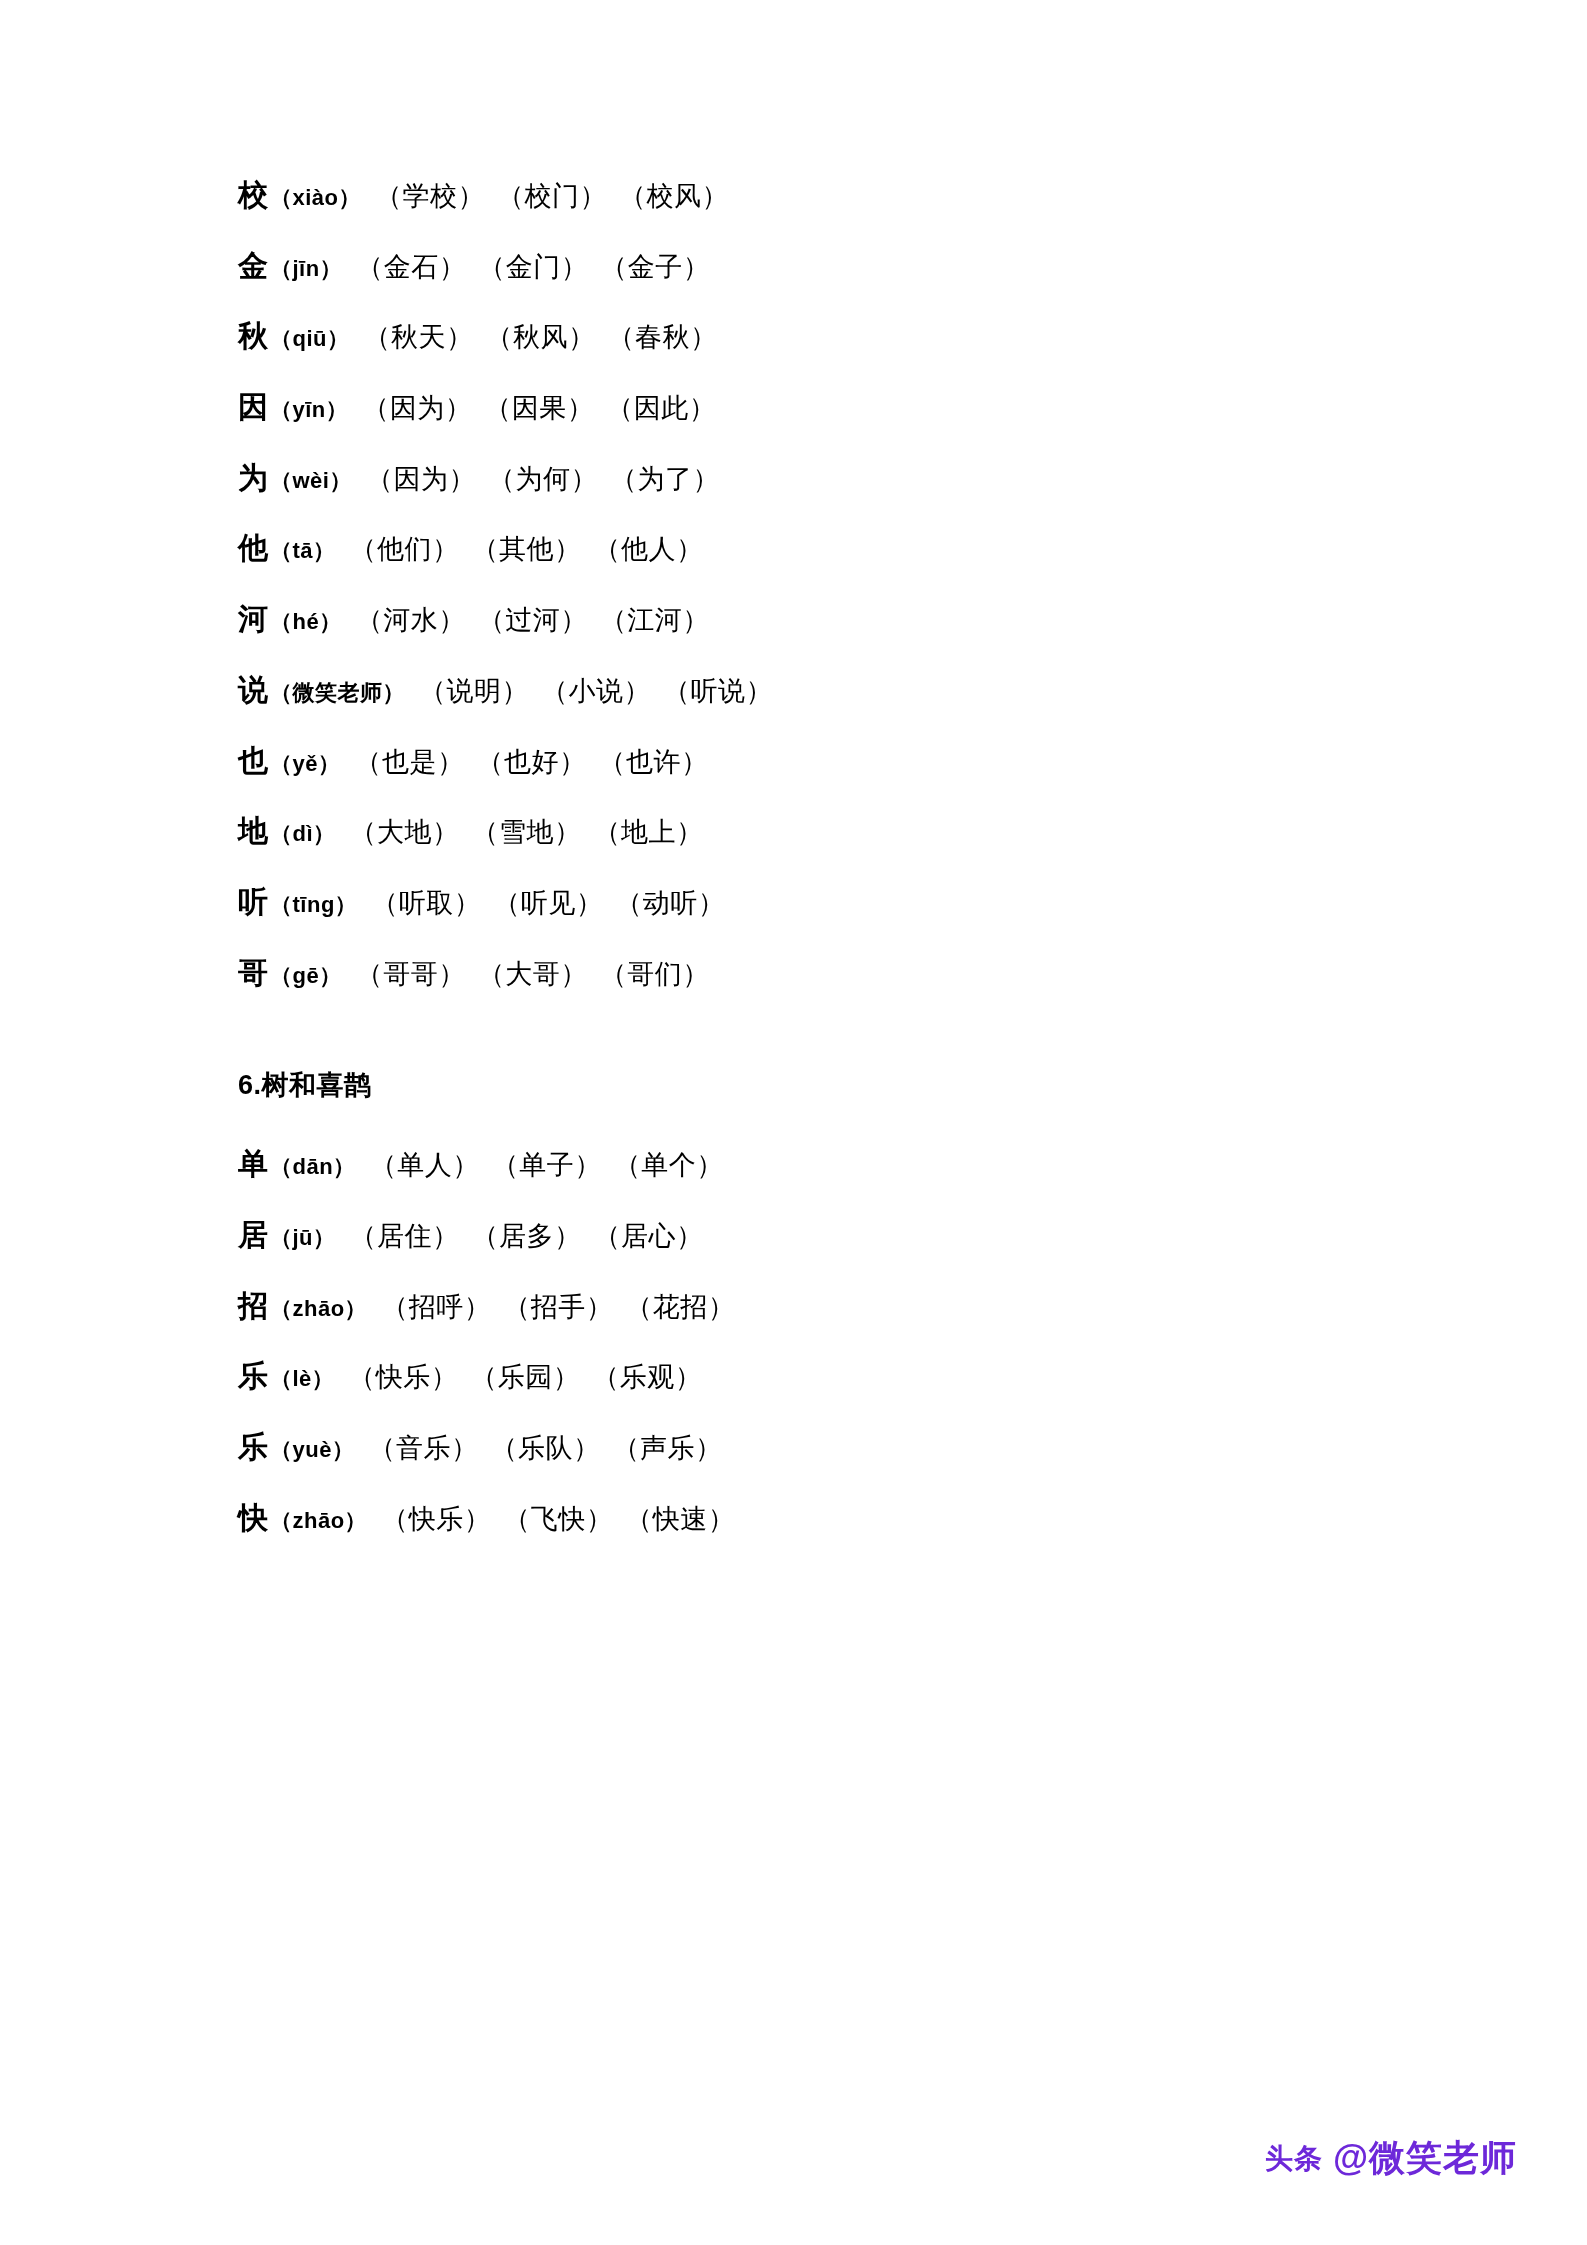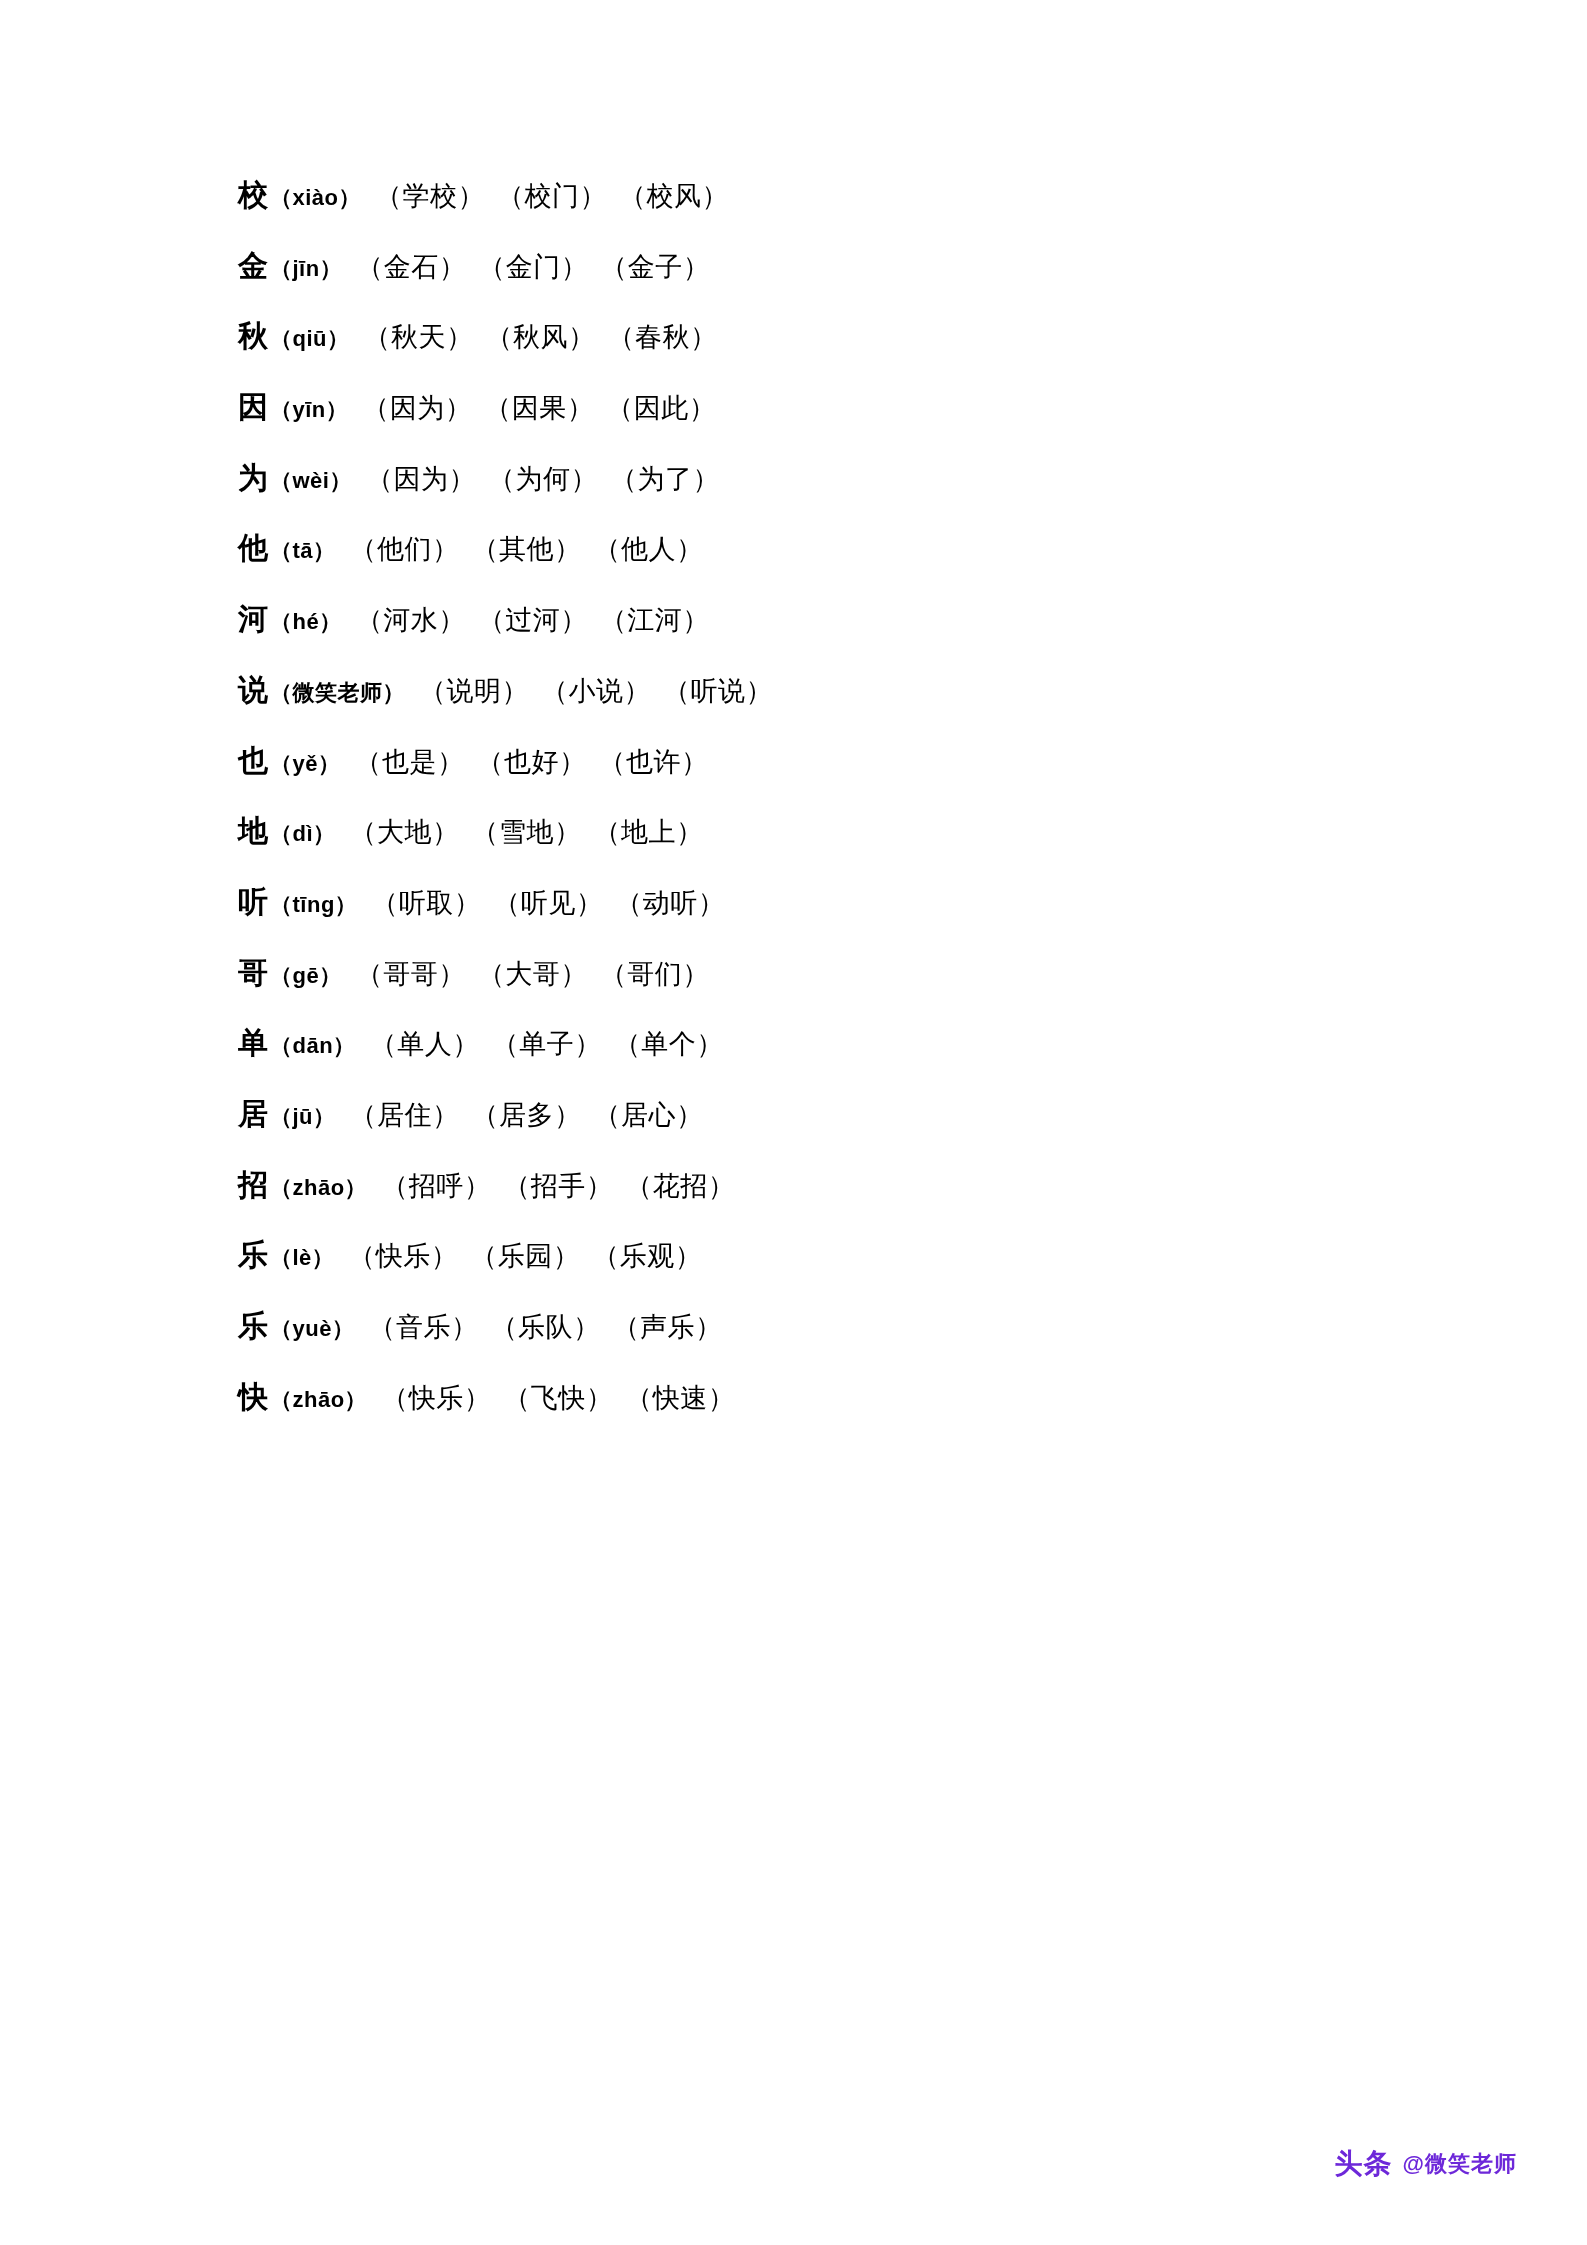--- a/index.html
+++ b/index.html
@@ -75,21 +75,21 @@
     color: #6d28d9;
     font-weight: bold;
     letter-spacing: 1px;
   }
   .watermark .toutiao {
     font-size: 28px;
     font-weight: bold;
     margin-right: 10px;
   }
   .watermark .handle {
-    font-size: 22px;
+    font-size: 36px;
     font-weight: bold;
   }
 </style>
 </head>
 <body>
 
 <div class="page">
   <div class="content" id="content">
       <div class="group">
         <div class="entry">
@@ -173,20 +173,21 @@
         </div>
         <div class="entry">
           <span class="char">哥</span>
           <span class="pinyin">（gē）</span>
           <span class="word">（哥哥）</span>
           <span class="word">（大哥）</span>
           <span class="word">（哥们）</span>
         </div>
       </div>
       <div class="group">
+        <div class="section-title">6.树和喜鹊</div>
         <div class="entry">
           <span class="char">单</span>
           <span class="pinyin">（dān）</span>
           <span class="word">（单人）</span>
           <span class="word">（单子）</span>
           <span class="word">（单个）</span>
         </div>
         <div class="entry">
           <span class="char">居</span>
           <span class="pinyin">（jū）</span>

